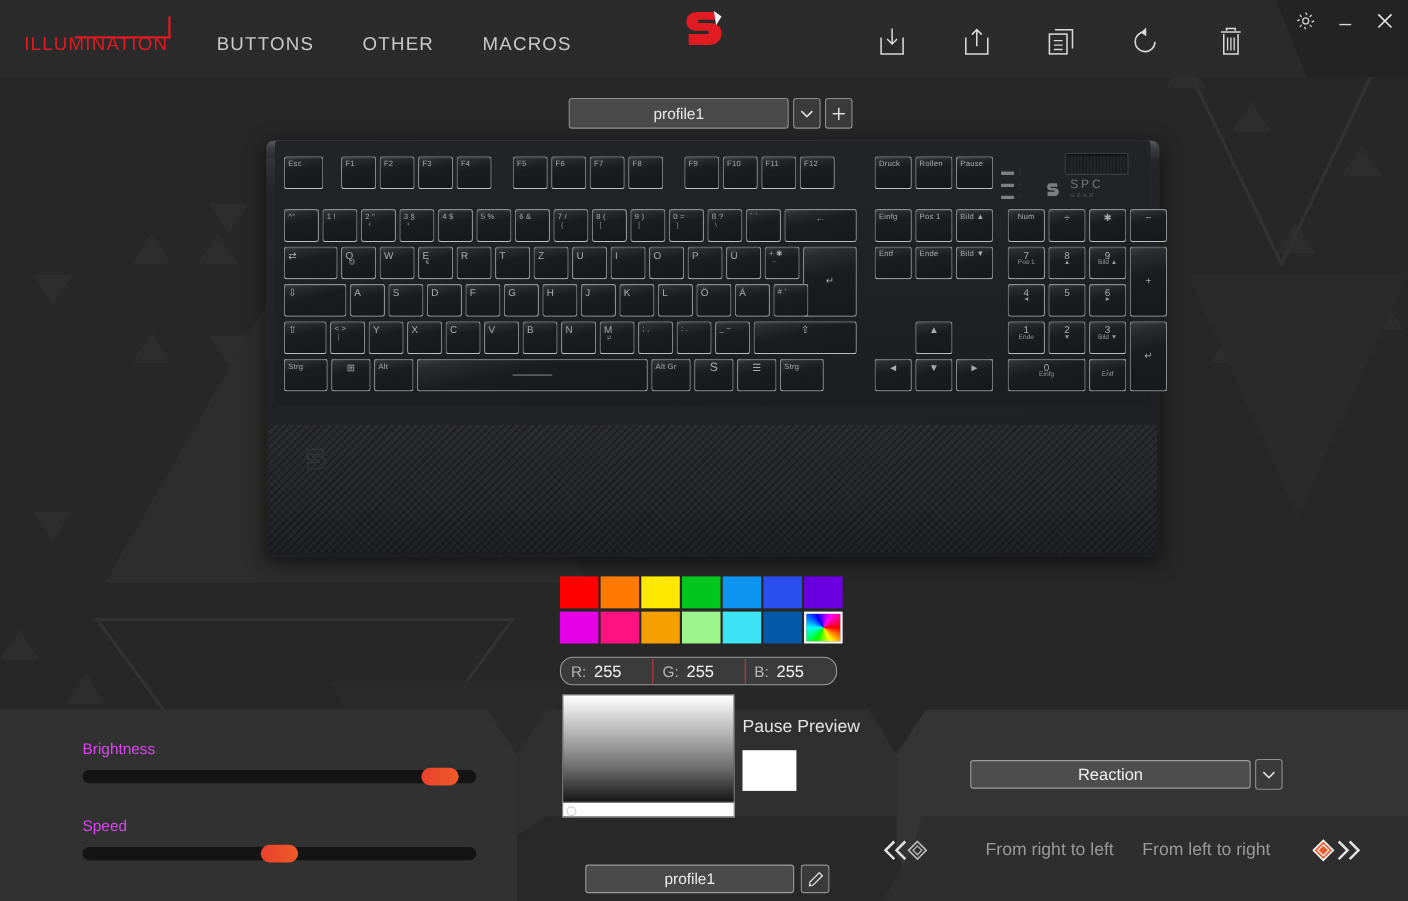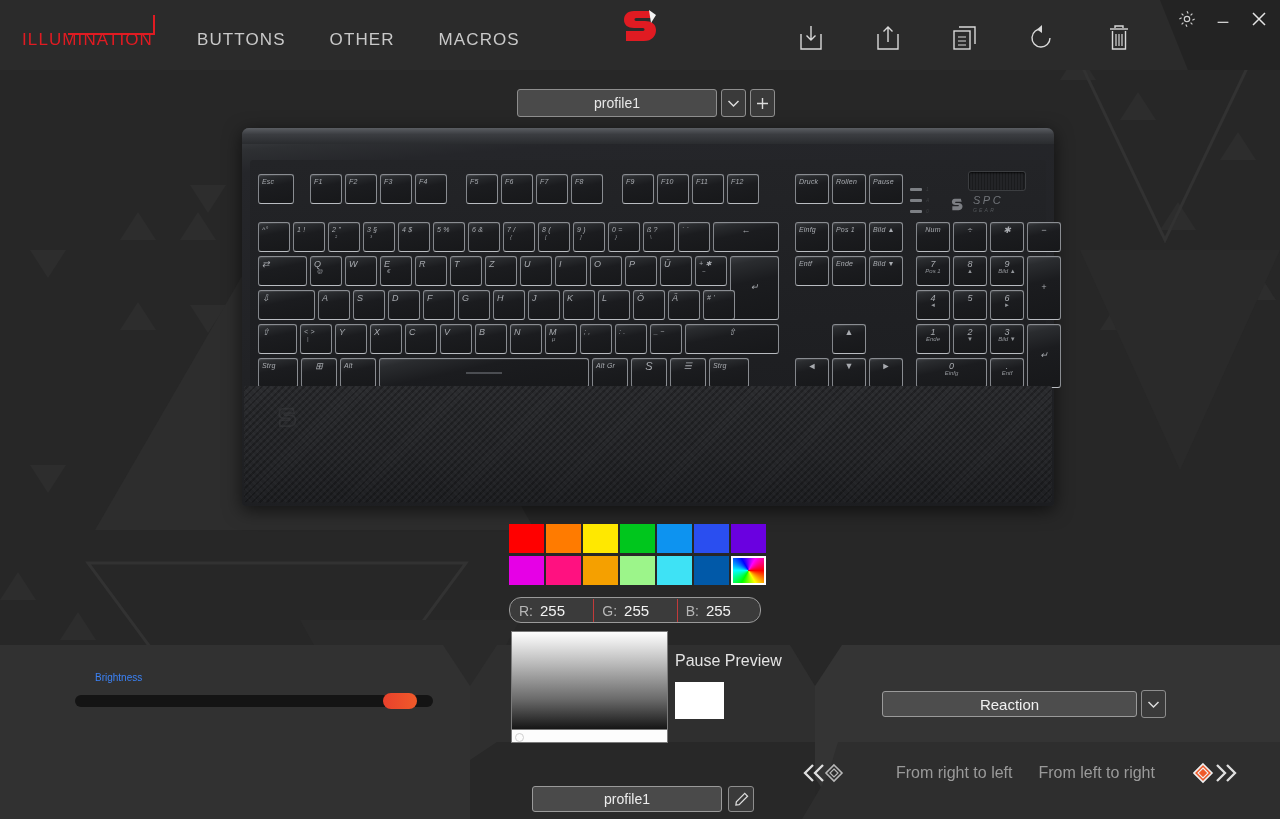--- a/index.html
+++ b/index.html
@@ -136,24 +136,23 @@
     border-radius: 7px 7px 3px 3px;
     box-shadow: 0 4px 18px rgba(0,0,0,.6);
   }
   #kb-top-bevel {
     position: absolute; left:0; right:0; top:0; height: 16px;
     background: linear-gradient(180deg, #5a5d62 0%, #3b3d41 40%, #2a2c2f 100%);
     border-radius: 7px 7px 0 0;
   }
   #kb-plate {
     position: absolute;
-    left: 8px; top: 32px; right: 8px; height: 240px;
+    left: 8px; top: 0; right: 8px; height: 240px;
     background: linear-gradient(180deg, #232427 0%, #1d1e21 100%);
     border-radius: 3px;
-    font-style: italic;
   }
   #kb-wrist {
     position: absolute;
     left: 2px; right: 2px; top: 258px; bottom: 3px;
     background:
       repeating-linear-gradient(45deg, rgba(255,255,255,.018) 0 2px, transparent 2px 5px),
       repeating-linear-gradient(-45deg, rgba(0,0,0,.25) 0 2px, transparent 2px 5px),
       linear-gradient(180deg, #2a2b2e 0%, #252629 60%, #1e1f22 100%);
     border-radius: 2px 2px 4px 4px;
   }
@@ -299,21 +298,21 @@
   
   .panel { position: absolute; z-index: 2; }
 
   
   #sliders {
     position: absolute;
     left: 75px; top: 672px;
     width: 360px;
     z-index: 4;
   }
-  .slider-label { color: #3b82f6; font-size: 10px; margin-bottom: 12px; margin-left: 20px; }
+  .slider-label { color: #d946ef; font-size: 14px; margin-bottom: 12px; }
   .slider-track {
     position: relative;
     width: 358px; height: 12px;
     background: #141414;
     border-radius: 6px;
     cursor: pointer;
   }
   .slider-thumb {
     position: absolute;
     top: -2px;
@@ -972,20 +971,26 @@
   <div id="preview-label">Pause Preview</div>
   <div id="preview-swatch" style="background: rgb(255, 255, 255);"></div>
 
   <div id="sliders">
     <div>
       <div class="slider-label">Brightness</div>
       <div class="slider-track">
         <div class="slider-thumb" id="brightness-thumb" style="left: 308px;"></div>
       </div>
     </div>
+    <div id="speed-block">
+      <div class="slider-label">Speed</div>
+      <div class="slider-track">
+        <div class="slider-thumb" id="speed-thumb" style="left: 162px;"></div>
+      </div>
+    </div>
   </div>
 
   <div id="effect-dd">
     <div id="effect-name">Reaction</div>
     <div class="sq-btn">
       <svg width="13" height="9" viewBox="0 0 13 9" fill="none" stroke="#dcdcdc" stroke-width="1.5">
           <path d="M1.5 2 L6.5 7 L11.5 2"></path>
         </svg>
     </div>
   </div>

